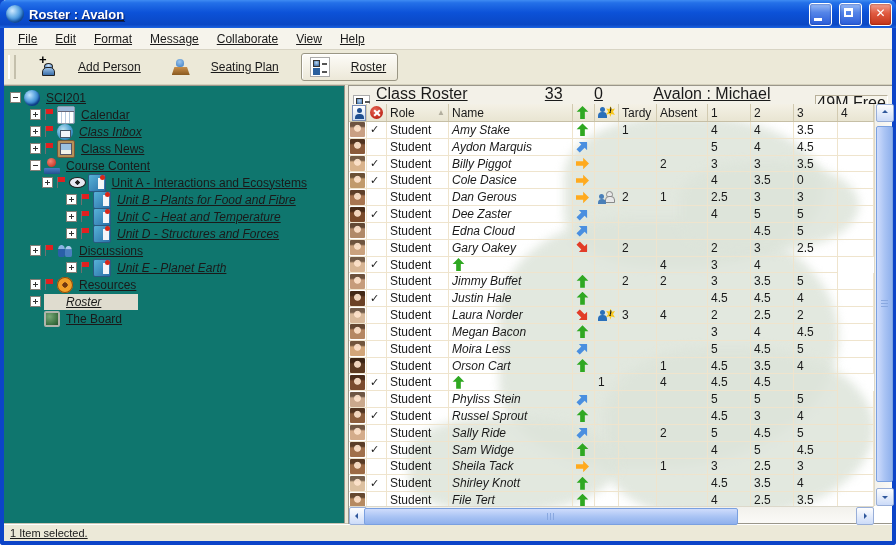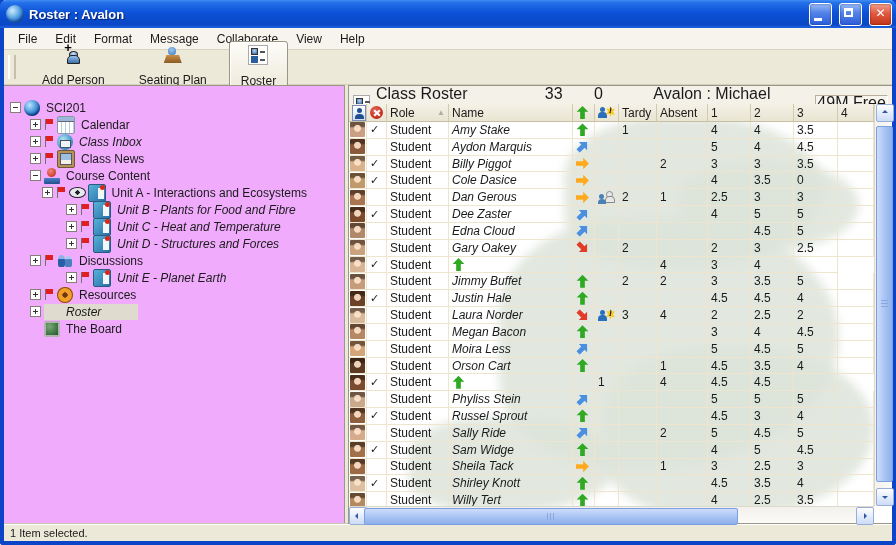--- a/index.html
+++ b/index.html
@@ -1,20 +1,20 @@
 <!DOCTYPE html>
 <html style="--titlebar: #0c52d8; --window_border: #0c44c8; --chrome: #ece9d8; --trend_up: #2fa822; --trend_rise: #4a8fe0; --trend_flat: #ffaa1e; --trend_down: #e23c28; --grid_line: #efe4cd; --selection: #dfdccf; --flag: #e02020;"><head>
 <meta charset="utf-8">
 <style>
   html,body{margin:0;padding:0;width:896px;height:545px;overflow:hidden;
     font-family:"Liberation Sans","DejaVu Sans",sans-serif;font-size:12px;color:#1a1a1a;}
   #win{position:absolute;inset:0;display:flex;flex-direction:column;
     border-left:4px solid var(--window_border);border-right:4px solid var(--window_border);
     border-bottom:4px solid var(--window_border);box-sizing:border-box;background:var(--chrome);
-    border-radius:0 0 3px 3px;}
+    border-radius:0 0 3px 3px;text-decoration:underline;}
   
   .titlebar{height:28px;flex:0 0 28px;display:flex;align-items:center;gap:5px;padding:0 4px 0 6px;
     background:linear-gradient(180deg,#3f8cf3 0%,#2470e8 10%,var(--titlebar) 45%,#0a47c4 88%,#1d64e2 100%);
     border-radius:6px 6px 0 0;margin:0 -4px;}
   .app-icon{width:18px;height:18px;border-radius:50%;
     background:radial-gradient(circle at 35% 32%,#cfe9ff 0%,#6fb2e8 35%,#2a7fd4 65%,#0a4a9e 100%);
     box-shadow:inset -1px -2px 3px rgba(0,20,80,.5);}
   .title-text{color:#fff;font-weight:bold;font-size:13px;text-shadow:1px 1px 1px rgba(0,0,40,.6);flex:1;}
   .winbtn{width:21px;height:21px;border-radius:3px;border:1px solid #fff;margin-left:2px;position:relative;
     background:linear-gradient(180deg,#9cbcf5 0%,#5585e8 40%,#2a5cd8 100%);box-shadow:inset 0 0 2px #1a3a9a;}
@@ -24,21 +24,21 @@
   .winbtn.close::after{content:"\2715";position:absolute;left:0;top:0;width:100%;height:100%;
     color:#fff;font-size:12px;font-weight:bold;line-height:19px;text-align:center;}
   
   .menubar{height:21px;flex:0 0 21px;background:#f6f4ec;border-bottom:1px solid #d8d4c4;
     display:flex;align-items:center;padding-left:6px;gap:2px;}
   .mitem{padding:2px 8px;}
   
   .toolbar{height:34px;flex:0 0 34px;background:var(--chrome);border-bottom:1px solid #d4d0bc;
     display:flex;align-items:center;padding-left:4px;gap:10px;}
   .tgrip{width:4px;height:24px;border-left:2px solid #fff;border-right:2px solid #c4c0ac;margin-right:4px;}
-  .tbtn{display:flex;align-items:center;gap:8px;padding:3px 8px;border:1px solid transparent;border-radius:3px;flex-direction:column;}
+  .tbtn{display:flex;align-items:center;gap:18px;padding:3px 8px;border:1px solid transparent;border-radius:3px;}
   .tbtn.active{background:linear-gradient(180deg,#fdfcf8,#ece8d8);border:1px solid #9a9684;
     box-shadow:inset 1px 1px 0 #fff;}
   .tbicon{width:18px;height:18px;position:relative;display:inline-block;}
   
   .ic-add-person::before{content:"";position:absolute;left:5px;top:5px;width:7px;height:5px;border-radius:50%;
     background:radial-gradient(circle at 50% 30%,#cfe4f8,#4a86c8);border:1px solid #222;}
   .ic-add-person::after{content:"+";position:absolute;left:0;top:-6px;font-weight:bold;font-size:13px;color:#000;}
   .ic-add-person i{position:absolute;left:3px;top:9px;width:11px;height:7px;border-radius:5px 5px 0 0;
     background:linear-gradient(180deg,#9cc2e8,#3a6ea8);border:1px solid #222;}
   
@@ -48,22 +48,22 @@
     background:linear-gradient(180deg,#c98f4a,#8a5a20);clip-path:polygon(15% 0,85% 0,100% 100%,0 100%);}
   
   .ic-roster{background:#fff;border:1px solid #aaa;}
   .ic-roster::before{content:"";position:absolute;left:2px;top:2px;width:5px;height:5px;
     background:radial-gradient(circle at 50% 35%,#bcd8f2,#2a5f9e);border:1px solid #333;
     box-shadow:0 8px 0 0 #2a5f9e;}
   .ic-roster::after{content:"";position:absolute;left:11px;top:5px;width:5px;height:2px;background:#555;
     box-shadow:0 8px 0 0 #555;}
   
   .main{flex:1;display:flex;min-height:0;}
-  .tree{width:341px;flex:0 0 341px;background:#f0abfc;border:1px solid #9a968a;border-left:none;
-    overflow:hidden;padding-top:13px;box-sizing:border-box;}
+  .tree{width:341px;flex:0 0 341px;background:#0f766e;border:1px solid #9a968a;border-left:none;
+    overflow:hidden;padding-top:3px;box-sizing:border-box;}
   .splitter{width:3px;flex:0 0 3px;background:var(--chrome);}
   .rightpane{flex:1;position:relative;border:1px solid #9a968a;border-right:none;box-sizing:border-box;
     background:#fff;min-width:0;}
   
   .trow{height:17px;display:flex;align-items:center;white-space:nowrap;}
   .tsp{display:inline-block;height:1px;}
   .tg{width:11px;height:11px;flex:0 0 11px;border:1px solid #848078;background:#fff;position:relative;margin-right:3px;box-sizing:border-box;}
   .tg::before{content:"";position:absolute;left:2px;top:4px;width:5px;height:1px;background:#333;}
   .tg.plus::after{content:"";position:absolute;left:4px;top:2px;width:1px;height:5px;background:#333;}
   .tgspacer{width:14px;flex:0 0 14px;}
@@ -808,21 +808,21 @@
               <div>3.5</div>
               <div>4</div>
               <div></div>
             </div>
             <div class="row">
               <div class="c-av">
                 <span class="avatar" style="background-color: rgb(182, 138, 96);"></span>
               </div>
               <div class="check"></div>
               <div>Student</div>
-              <div class="it">Willy Tert</div>
+              <div class="it">File Tert</div>
               <div>
                 <span class="arrow a-up"></span>
               </div>
               <div></div>
               <div></div>
               <div></div>
               <div>4</div>
               <div>2.5</div>
               <div>3.5</div>
               <div></div>

